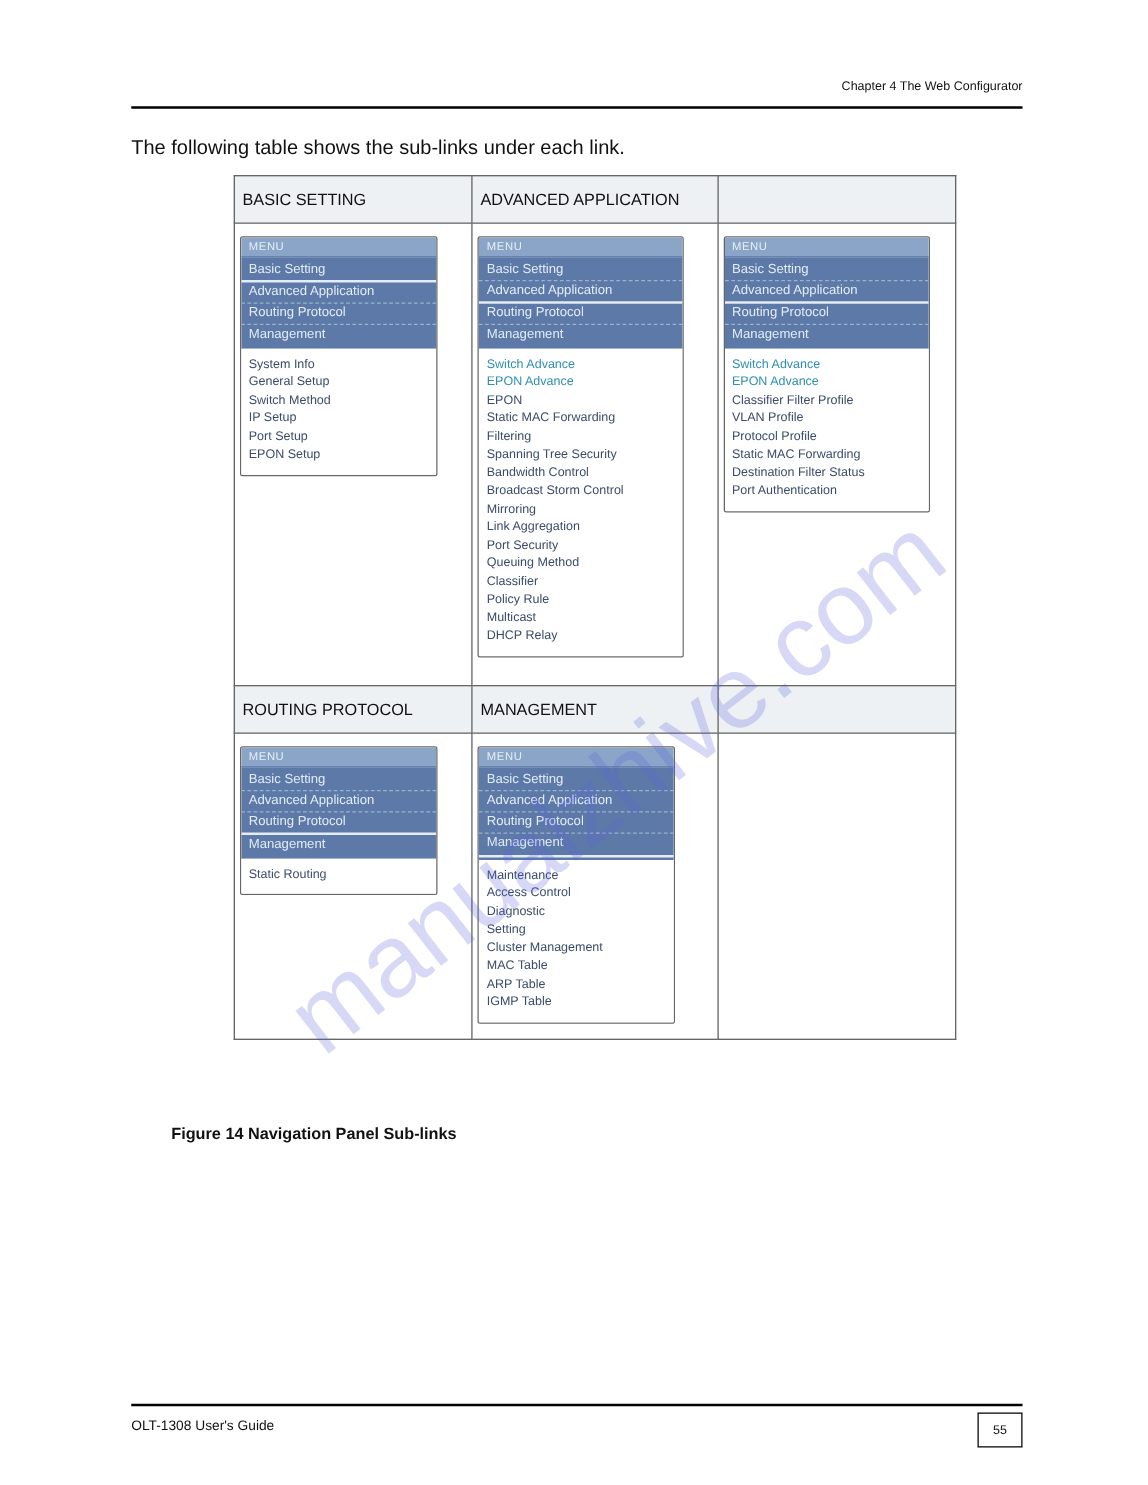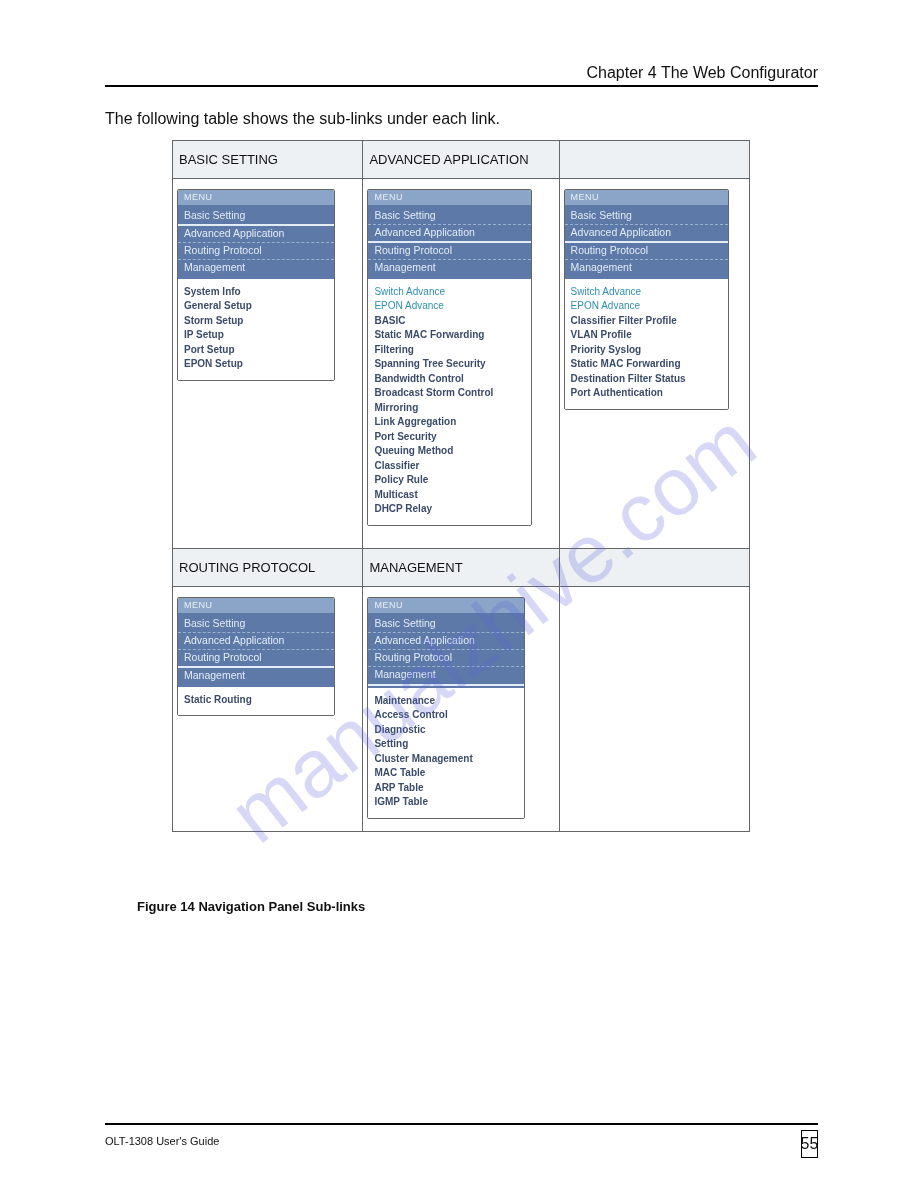--- a/index.html
+++ b/index.html
@@ -1,43 +1,43 @@
 <!DOCTYPE html>
 <html><head>
 <meta charset="utf-8">
 <style>
   * { box-sizing: border-box; margin: 0; padding: 0; }
   html, body { width: 918px; height: 1188px; background: #fff; font-family: Arial, Helvetica, sans-serif; color: #111; position: relative; }
   .page { position: relative; width: 918px; height: 1188px; }
   .hr-top { position: absolute; left: 105px; right: 100px; top: 85px; border-top: 2px solid #000; }
   .hr-bot { position: absolute; left: 105px; right: 100px; top: 1123px; border-top: 2px solid #000; }
 
-  .header-right { position: absolute; right: 100px; top: 64px; font-size: 16px; text-align: right; }
+  .header-right { position: absolute; right: 100px; top: 64px; font-size: 10px; text-align: right; }
   .intro { position: absolute; left: 105px; top: 110px; font-size: 16px; }
 
-  .tbl { position: absolute; left: 172px; top: 140px; width: 578px; border: 1px solid #666; border-collapse: collapse; background: #a3a3a3; }
+  .tbl { position: absolute; left: 187px; top: 140px; width: 578px; border: 1px solid #666; border-collapse: collapse; background: #a3a3a3; }
   .tbl td { border: 1px solid #666; vertical-align: top; padding: 0; }
   .hdr-row td { background: #eef1f4; height: 38px; font-size: 13px; padding-left: 6px; vertical-align: middle; }
   .body-row td { background: #fff; padding: 10px 8px 12px 4px; margin-left: 20px; }
   .tbl col.c1 { width: 33%; }
   .tbl col.c2 { width: 34%; }
   .tbl col.c3 { width: 33%; }
 
   .panel { border: 1px solid #666; border-radius: 2px; font-size: 10px; line-height: 1.25; background: #fff; overflow: hidden; }
   .panel-tab { height: 16px; background: #8aa5c8; color: #e9eff6; font-size: 9px; letter-spacing: 0.5px; padding-left: 6px; display: flex; align-items: center; border-bottom: 1px solid #5c79a7; }
   .nav-group { background: #5c79a7; padding: 2px 0; }
   .nav-item { color: #e3ecf7; font-size: 10.5px; padding: 1px 6px 2px 6px; border-bottom: 1px dashed #99b2ce; }
   .nav-item:last-child { border-bottom: none; }
   .nav-item.selected { border-bottom: 2px solid #e3ecf7; }
   .sub-list { background: #fff; padding: 6px 6px 8px 6px; }
   .sub-head { color: #2f8fae; font-weight: normal; font-size: 10px; padding: 1px 0; }
-  .sub-item { color: #3a4c69; font-size: 10px; padding: 1px 0; font-weight: bold; }
+  .sub-item { color: #3a4c69; font-size: 10px; padding: 1px 0; }
 
   .caption { position: absolute; left: 105px; top: 899px; font-size: 13px; margin-left: 32px; }
-  .pagenum-box { position: absolute; right: 100px; top: 1130px; width: 17px; height: 28px; border: 1px solid #000; display:flex; align-items:center; justify-content:center; font-size:16px; }
+  .pagenum-box { position: absolute; right: 100px; top: 1130px; width: 36px; height: 28px; border: 1px solid #000; display:flex; align-items:center; justify-content:center; font-size:10px; }
   .footer-left { position: absolute; left: 105px; top: 1135px; font-size: 11px; }
 
   
   .wm { position: absolute; left: 160px; top: 300px; width: 700px; height: 700px; pointer-events: none; }
   .wm svg { width: 100%; height: 100%; }
 
   .row1 { height: 370px; }
   .row2 { height: 225px; }
 </style>
 </head>
@@ -69,40 +69,40 @@
           <div class="panel-tab">MENU</div>
           <div class="nav-group">
             <div class="nav-item selected">Basic Setting</div>
             <div class="nav-item">Advanced Application</div>
             <div class="nav-item">Routing Protocol</div>
             <div class="nav-item">Management</div>
           </div>
           <div class="sub-list">
             <div class="sub-item">System Info</div>
             <div class="sub-item">General Setup</div>
-            <div class="sub-item">Storm Setup</div>
+            <div class="sub-item">Switch Method</div>
             <div class="sub-item">IP Setup</div>
             <div class="sub-item">Port Setup</div>
             <div class="sub-item">EPON Setup</div>
           </div>
         </div>
       </td>
       <td>
         <div class="panel" style="width:165px;">
           <div class="panel-tab">MENU</div>
           <div class="nav-group">
             <div class="nav-item">Basic Setting</div>
             <div class="nav-item selected">Advanced Application</div>
             <div class="nav-item">Routing Protocol</div>
             <div class="nav-item">Management</div>
           </div>
           <div class="sub-list">
             <div class="sub-head">Switch Advance</div>
             <div class="sub-head">EPON Advance</div>
-            <div class="sub-item">BASIC</div>
+            <div class="sub-item">EPON</div>
             <div class="sub-item">Static MAC Forwarding</div>
             <div class="sub-item">Filtering</div>
             <div class="sub-item">Spanning Tree Security</div>
             <div class="sub-item">Bandwidth Control</div>
             <div class="sub-item">Broadcast Storm Control</div>
             <div class="sub-item">Mirroring</div>
             <div class="sub-item">Link Aggregation</div>
             <div class="sub-item">Port Security</div>
             <div class="sub-item">Queuing Method</div>
             <div class="sub-item">Classifier</div>
@@ -119,21 +119,21 @@
             <div class="nav-item">Basic Setting</div>
             <div class="nav-item selected">Advanced Application</div>
             <div class="nav-item">Routing Protocol</div>
             <div class="nav-item">Management</div>
           </div>
           <div class="sub-list">
             <div class="sub-head">Switch Advance</div>
             <div class="sub-head">EPON Advance</div>
             <div class="sub-item">Classifier Filter Profile</div>
             <div class="sub-item">VLAN Profile</div>
-            <div class="sub-item">Priority Syslog</div>
+            <div class="sub-item">Protocol Profile</div>
             <div class="sub-item">Static MAC Forwarding</div>
             <div class="sub-item">Destination Filter Status</div>
             <div class="sub-item">Port Authentication</div>
           </div>
         </div>
       </td>
     </tr>
 
     <tr class="hdr-row">
       <td>ROUTING PROTOCOL</td>

